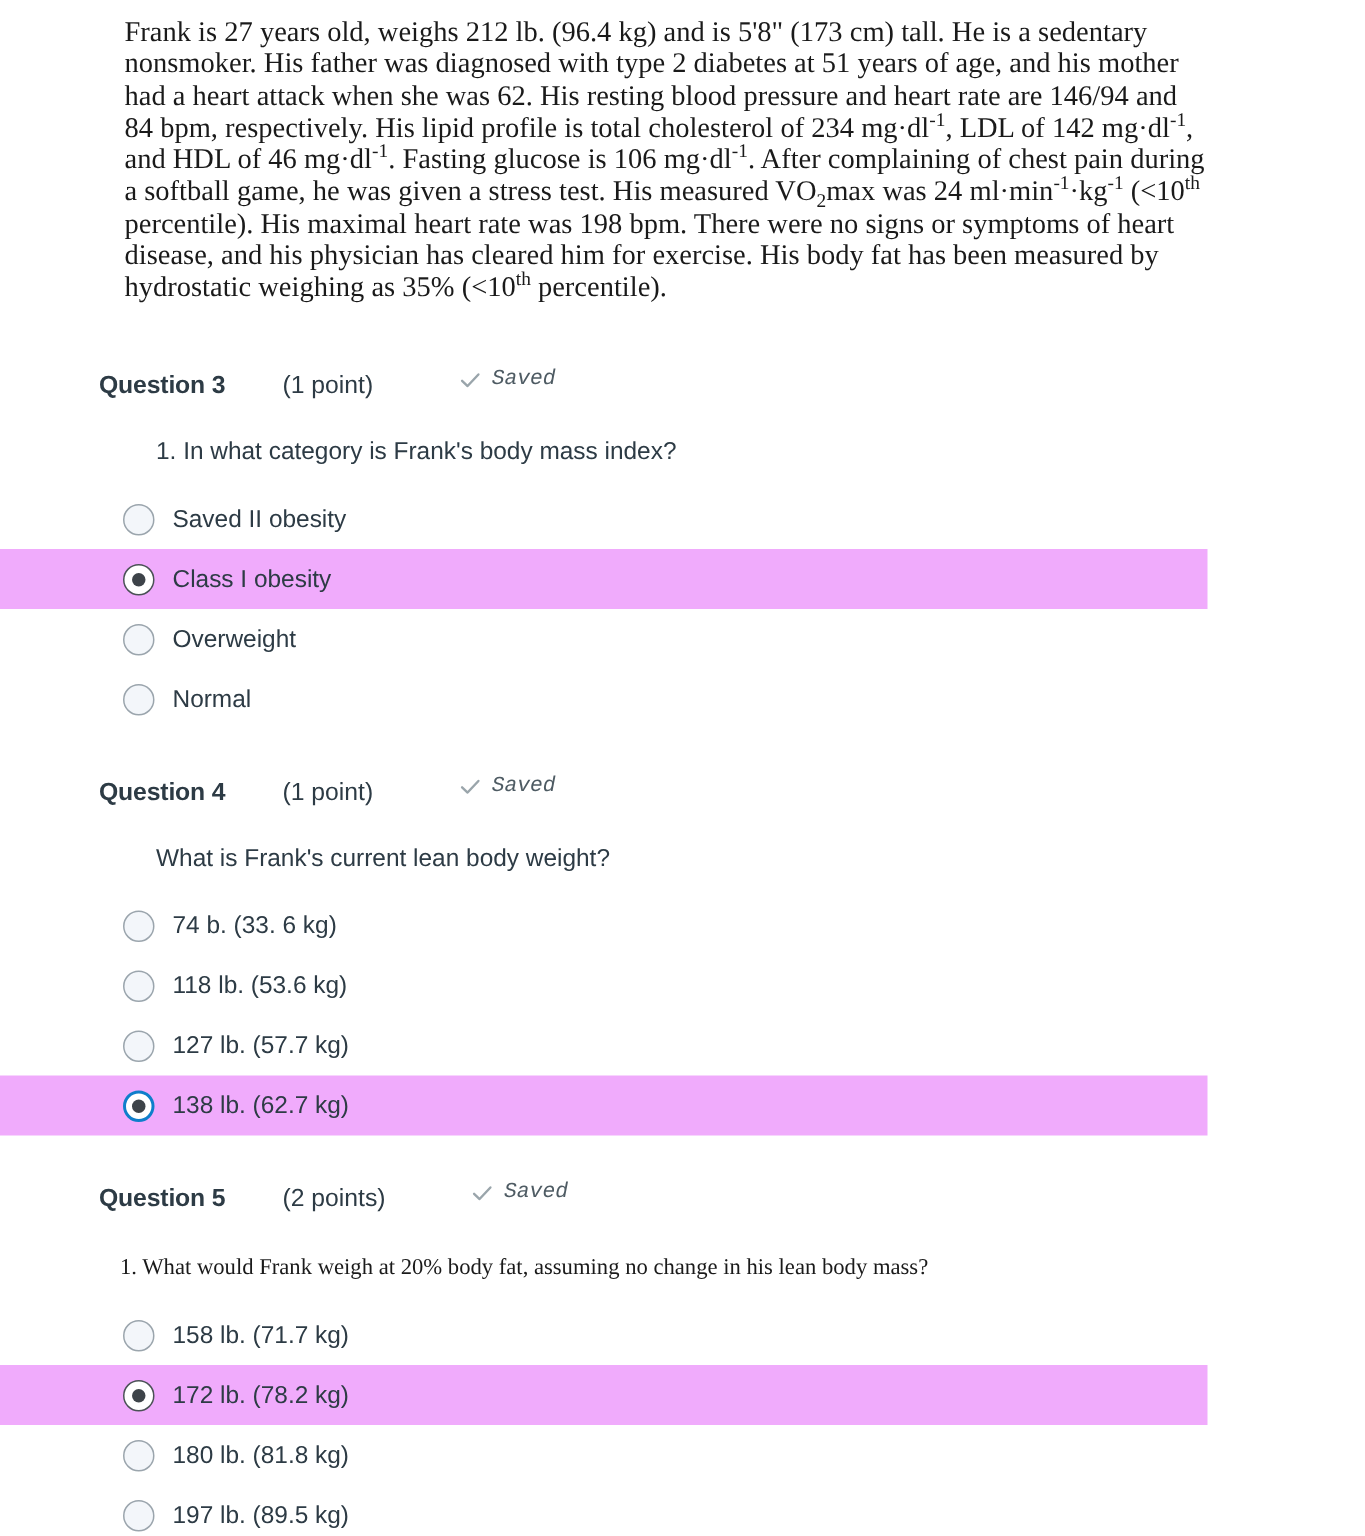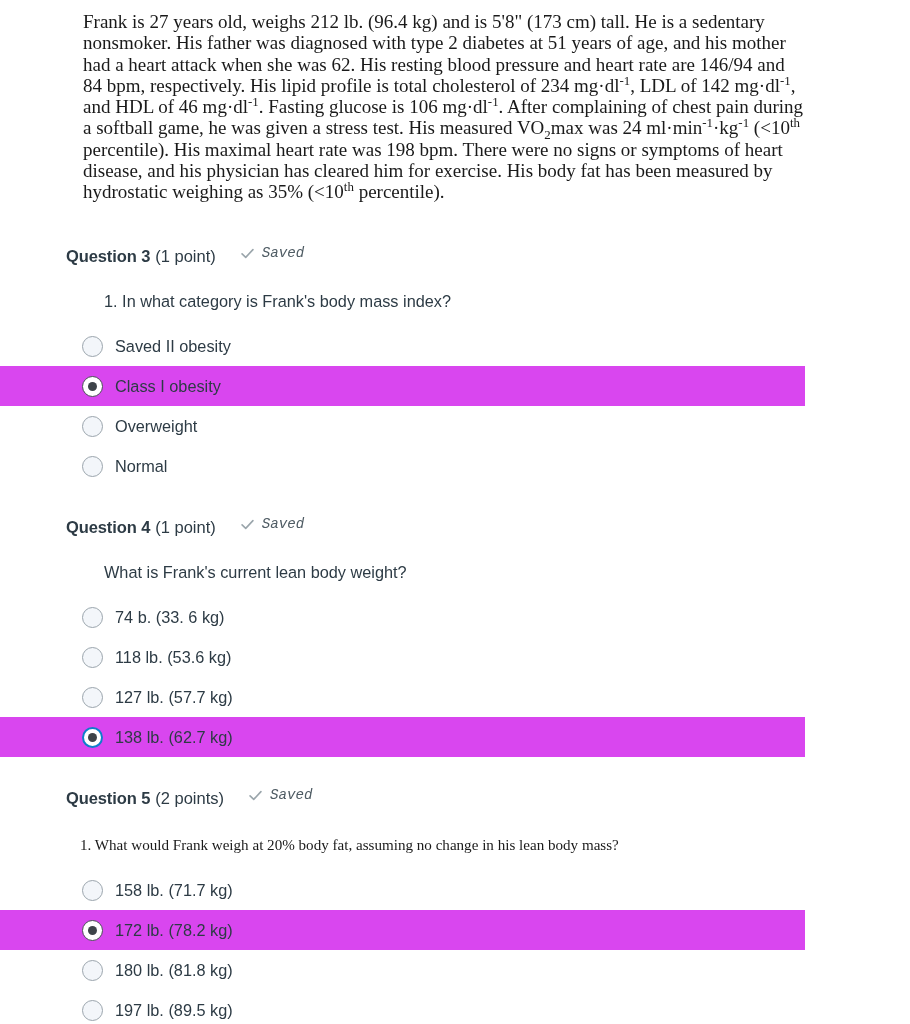--- a/index.html
+++ b/index.html
@@ -35,20 +35,21 @@
   .question-block { position: absolute; left: 0; width: 910px; }
   #q3-block { top: 246px; }
   #q4-block { top: 517px; }
   #q5-block { top: 788px; }
 
   .q-header {
     display: flex;
     align-items: baseline;
     padding-left: 66px;
     height: 28px;
+    gap: 33px;
   }
   .q-title {
     font-size: 16.5px;
     font-weight: bold;
     color: #2d3b45;
     letter-spacing: -0.1px;
   }
   .q-points {
     font-size: 16.5px;
     font-weight: normal;
@@ -94,21 +95,21 @@
   
   .answers { margin-top: 14px; }
   .answer-row {
     display: flex;
     align-items: center;
     height: 40px;
     padding-left: 82px;
     width: 723px;
     box-sizing: content-box;
   }
-  .answer-row.selected { background: #d946ef; }
+  .answer-row.selected { background: #f0abfc; }
 
   .radio {
     width: 21px;
     height: 21px;
     border-radius: 50%;
     border: 1.4px solid #9ba5ad;
     background: #f3f6fa;
     box-sizing: border-box;
     flex: none;
     position: relative;

